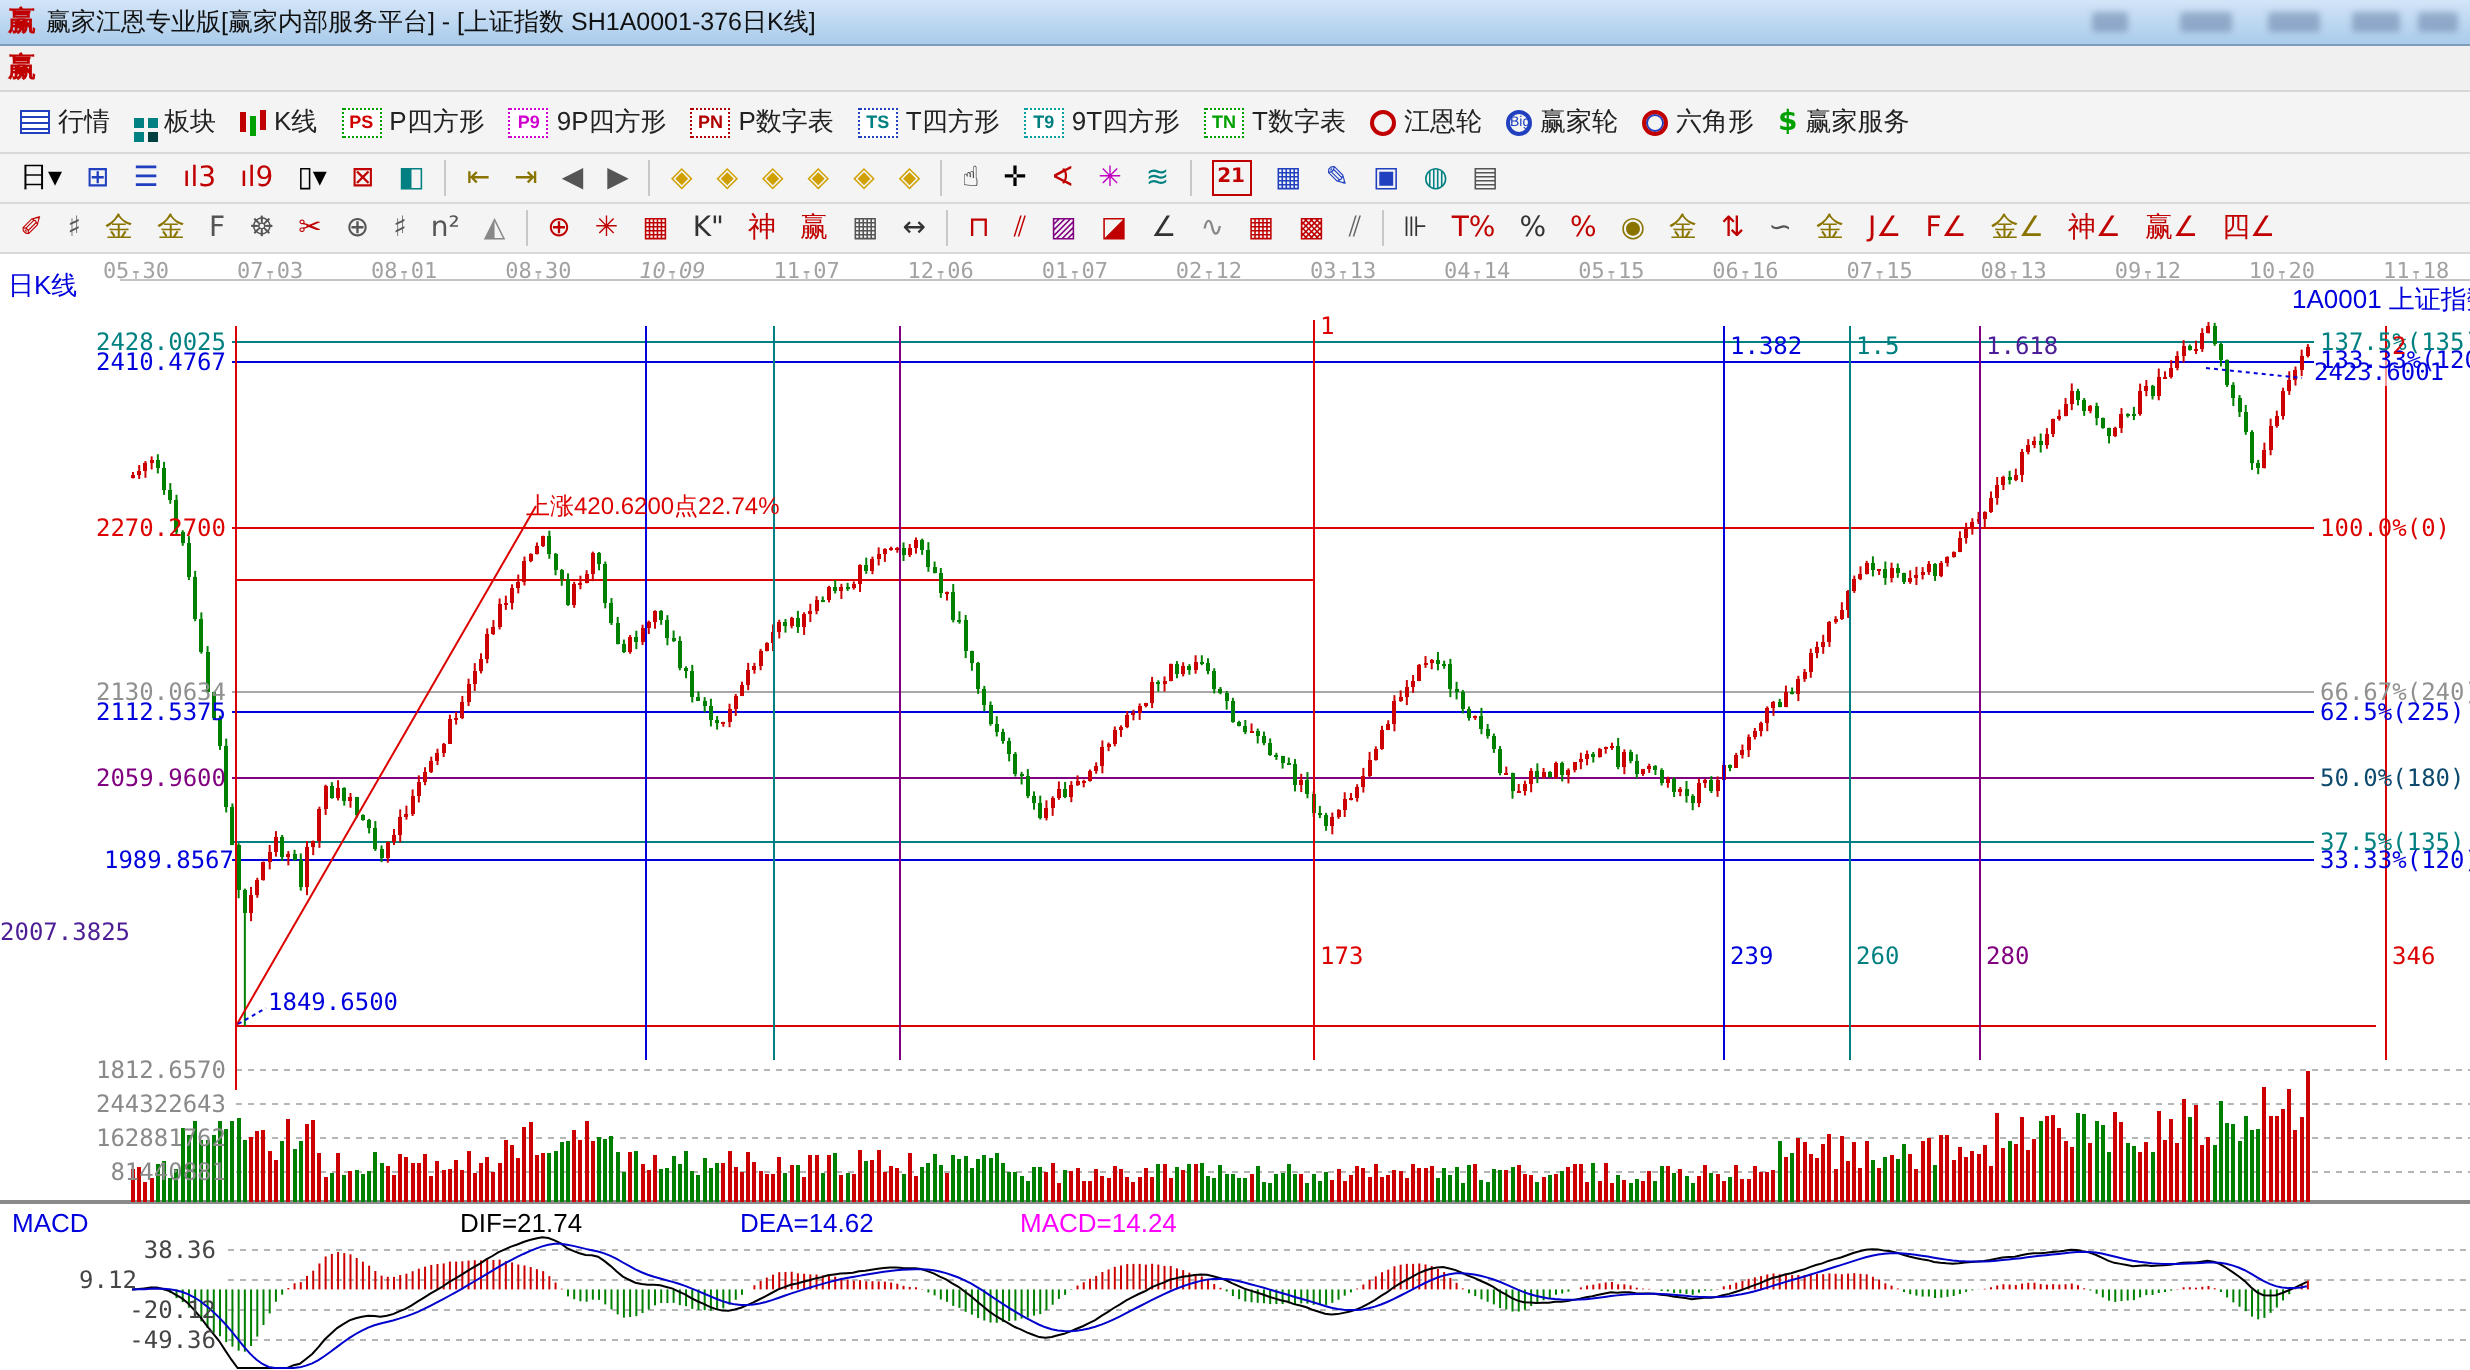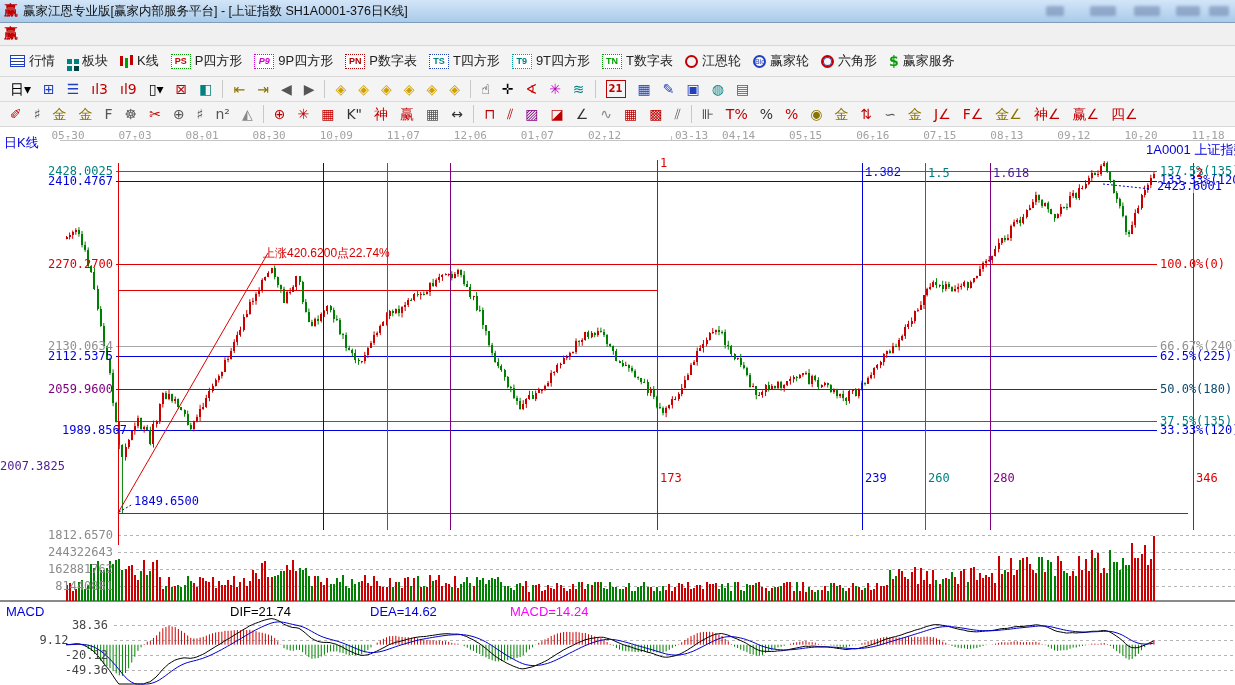--- a/index.html
+++ b/index.html
@@ -78,21 +78,21 @@
     </div>
     <div class="tbtn">
       <span class="icon-candle"></span>
       <span>K线</span>
     </div>
     <div class="tbtn">
       <span class="licon" style="color: rgb(208, 0, 0); border-color: rgb(0, 160, 0);">PS</span>
       <span>P四方形</span>
     </div>
     <div class="tbtn">
-      <span class="licon" style="color: rgb(208, 0, 208); border-color: rgb(208, 0, 208); font-style: italic;">P9</span>
+      <span class="licon" style="color: rgb(208, 0, 208); border-color: rgb(208, 0, 208);">P9</span>
       <span>9P四方形</span>
     </div>
     <div class="tbtn">
       <span class="licon" style="color: rgb(176, 0, 0); border-color: rgb(176, 0, 0);">PN</span>
       <span>P数字表</span>
     </div>
     <div class="tbtn">
       <span class="licon" style="color: rgb(0, 128, 128); border-color: rgb(32, 64, 192);">TS</span>
       <span>T四方形</span>
     </div>
@@ -1816,61 +1816,61 @@
   <div class="lbl" style="left:134px;top:494px;color:#0000dd">1849.6500</div>
   <div class="lbl" style="left:1157px;top:179px;color:#0000dd;background:rgba(255,255,255,.6)">2423.6001</div>
   <div class="macd-head" style="left:6px;color:#0000dd">MACD</div>
   <div class="macd-head" style="left:230px;color:#000">DIF=21.74</div>
   <div class="macd-head" style="left:370px;color:#0000dd">DEA=14.62</div>
   <div class="macd-head" style="left:510px;color:#ff00ff">MACD=14.24</div>
 <div class="lbl date-lbl" style="left: 68px; top: 129px; color: rgb(162, 162, 162);">05-30</div>
     <div class="lbl date-lbl" style="left: 135.06px; top: 129px; color: rgb(162, 162, 162);">07-03</div>
     <div class="lbl date-lbl" style="left: 202.12px; top: 129px; color: rgb(162, 162, 162);">08-01</div>
     <div class="lbl date-lbl" style="left: 269.18px; top: 129px; color: rgb(162, 162, 162);">08-30</div>
-    <div class="lbl date-lbl" style="left: 336.24px; top: 129px; color: rgb(162, 162, 162);">10-09</div>
+    <div class="lbl date-lbl" style="left: 336.24px; top: 129px; color: rgb(162, 162, 162); font-style: italic;">10-09</div>
     <div class="lbl date-lbl" style="left: 403.3px; top: 129px; color: rgb(162, 162, 162);">11-07</div>
     <div class="lbl date-lbl" style="left: 470.36px; top: 129px; color: rgb(162, 162, 162);">12-06</div>
     <div class="lbl date-lbl" style="left: 537.42px; top: 129px; color: rgb(162, 162, 162);">01-07</div>
     <div class="lbl date-lbl" style="left: 604.48px; top: 129px; color: rgb(162, 162, 162);">02-12</div>
-    <div class="lbl date-lbl" style="left: 671.54px; top: 129px; color: rgb(162, 162, 162); margin-left: 20px;">03-13</div>
+    <div class="lbl date-lbl" style="left: 671.54px; top: 129px; color: rgb(162, 162, 162);">03-13</div>
     <div class="lbl date-lbl" style="left: 738.6px; top: 129px; color: rgb(162, 162, 162);">04-14</div>
     <div class="lbl date-lbl" style="left: 805.66px; top: 129px; color: rgb(162, 162, 162);">05-15</div>
     <div class="lbl date-lbl" style="left: 872.72px; top: 129px; color: rgb(162, 162, 162);">06-16</div>
     <div class="lbl date-lbl" style="left: 939.78px; top: 129px; color: rgb(162, 162, 162);">07-15</div>
     <div class="lbl date-lbl" style="left: 1006.84px; top: 129px; color: rgb(162, 162, 162);">08-13</div>
     <div class="lbl date-lbl" style="left: 1073.9px; top: 129px; color: rgb(162, 162, 162);">09-12</div>
     <div class="lbl date-lbl" style="left: 1140.96px; top: 129px; color: rgb(162, 162, 162);">10-20</div>
     <div class="lbl date-lbl" style="left: 1208.02px; top: 129px; color: rgb(162, 162, 162);">11-18</div>
     <div class="lbl" style="left: 0px; top: 164px; color: rgb(0, 128, 128); width: 113px; text-align: right;">2428.0025</div>
     <div class="lbl" style="left: 0px; top: 174px; color: rgb(0, 0, 221); width: 113px; text-align: right;">2410.4767</div>
     <div class="lbl" style="left: 0px; top: 257px; color: rgb(221, 0, 0); width: 113px; text-align: right;">2270.2700</div>
     <div class="lbl" style="left: 0px; top: 339px; color: rgb(144, 144, 144); width: 113px; text-align: right;">2130.0634</div>
     <div class="lbl" style="left: 0px; top: 349px; color: rgb(0, 0, 221); width: 113px; text-align: right;">2112.5375</div>
     <div class="lbl" style="left: 0px; top: 382px; color: rgb(128, 0, 128); width: 113px; text-align: right;">2059.9600</div>
     <div class="lbl" style="left: 0px; top: 414px; color: #4c1d95; width: 113px; text-align: left; margin-top: 45px;">2007.3825</div>
-    <div class="lbl" style="left: 14px; top: 423px; color: rgb(0, 0, 221); width: 113px; text-align: right;">1989.8567</div>
+    <div class="lbl" style="left: 4px; top: 423px; color: rgb(0, 0, 221); width: 113px; text-align: right;">1989.8567</div>
     <div class="lbl" style="left: 1160px; top: 164px; color: rgb(0, 128, 128);">137.5%(135)</div>
     <div class="lbl" style="left: 1160px; top: 173px; color: rgb(0, 0, 221);">133.33%(120)</div>
     <div class="lbl" style="left: 1160px; top: 257px; color: rgb(221, 0, 0); text-align: right;">100.0%(0)</div>
     <div class="lbl" style="left: 1160px; top: 339px; color: rgb(144, 144, 144);">66.67%(240)</div>
     <div class="lbl" style="left: 1160px; top: 349px; color: rgb(0, 0, 221);">62.5%(225)</div>
     <div class="lbl" style="left: 1160px; top: 382px; color: #0c4a6e;">50.0%(180)</div>
     <div class="lbl" style="left: 1160px; top: 414px; color: rgb(0, 128, 128);">37.5%(135)</div>
     <div class="lbl" style="left: 1160px; top: 423px; color: rgb(0, 0, 221);">33.33%(120)</div>
     <div class="lbl" style="left: 0px; top: 528px; color: rgb(138, 138, 138); width: 113px; text-align: right;">1812.6570</div>
     <div class="lbl" style="left: 0px; top: 545px; color: rgb(138, 138, 138); width: 113px; text-align: right;">244322643</div>
     <div class="lbl" style="left: 0px; top: 562px; color: rgb(138, 138, 138); width: 113px; text-align: right;">162881762</div>
     <div class="lbl" style="left: 0px; top: 579px; color: rgb(138, 138, 138); width: 113px; text-align: right;">81440881</div>
     <div class="lbl" style="left: 0px; top: 618px; color: rgb(69, 69, 69); width: 108px; text-align: right;">38.36</div>
     <div class="lbl" style="left: 0px; top: 633px; color: rgb(69, 69, 69); width: 108px; text-align: center;">9.12</div>
     <div class="lbl" style="left: 0px; top: 648px; color: rgb(69, 69, 69); width: 108px; text-align: right;">-20.12</div>
     <div class="lbl" style="left: 0px; top: 663px; color: rgb(69, 69, 69); width: 108px; text-align: right;">-49.36</div>
     <div class="lbl" style="left: 660px; top: 156px; color: rgb(221, 0, 0);">1</div>
     <div class="lbl" style="left: 660px; top: 471px; color: rgb(221, 0, 0);">173</div>
-    <div class="lbl" style="left: 865px; top: 166px; color: rgb(0, 0, 221); font-family: Liberation Mono, monospace;">1.382</div>
+    <div class="lbl" style="left: 865px; top: 166px; color: rgb(0, 0, 221);">1.382</div>
     <div class="lbl" style="left: 865px; top: 471px; color: rgb(0, 0, 221);">239</div>
     <div class="lbl" style="left: 928px; top: 166px; color: rgb(0, 128, 128);">1.5</div>
     <div class="lbl" style="left: 928px; top: 471px; color: rgb(0, 128, 128);">260</div>
     <div class="lbl" style="left: 993px; top: 166px; color: #4c1d95;">1.618</div>
     <div class="lbl" style="left: 993px; top: 471px; color: rgb(128, 0, 128);">280</div>
     <div class="lbl" style="left: 1196px; top: 166px; color: rgb(221, 0, 0);">2</div>
     <div class="lbl" style="left: 1196px; top: 471px; color: rgb(221, 0, 0);">346</div>
   </div>
 
 </body></html>

